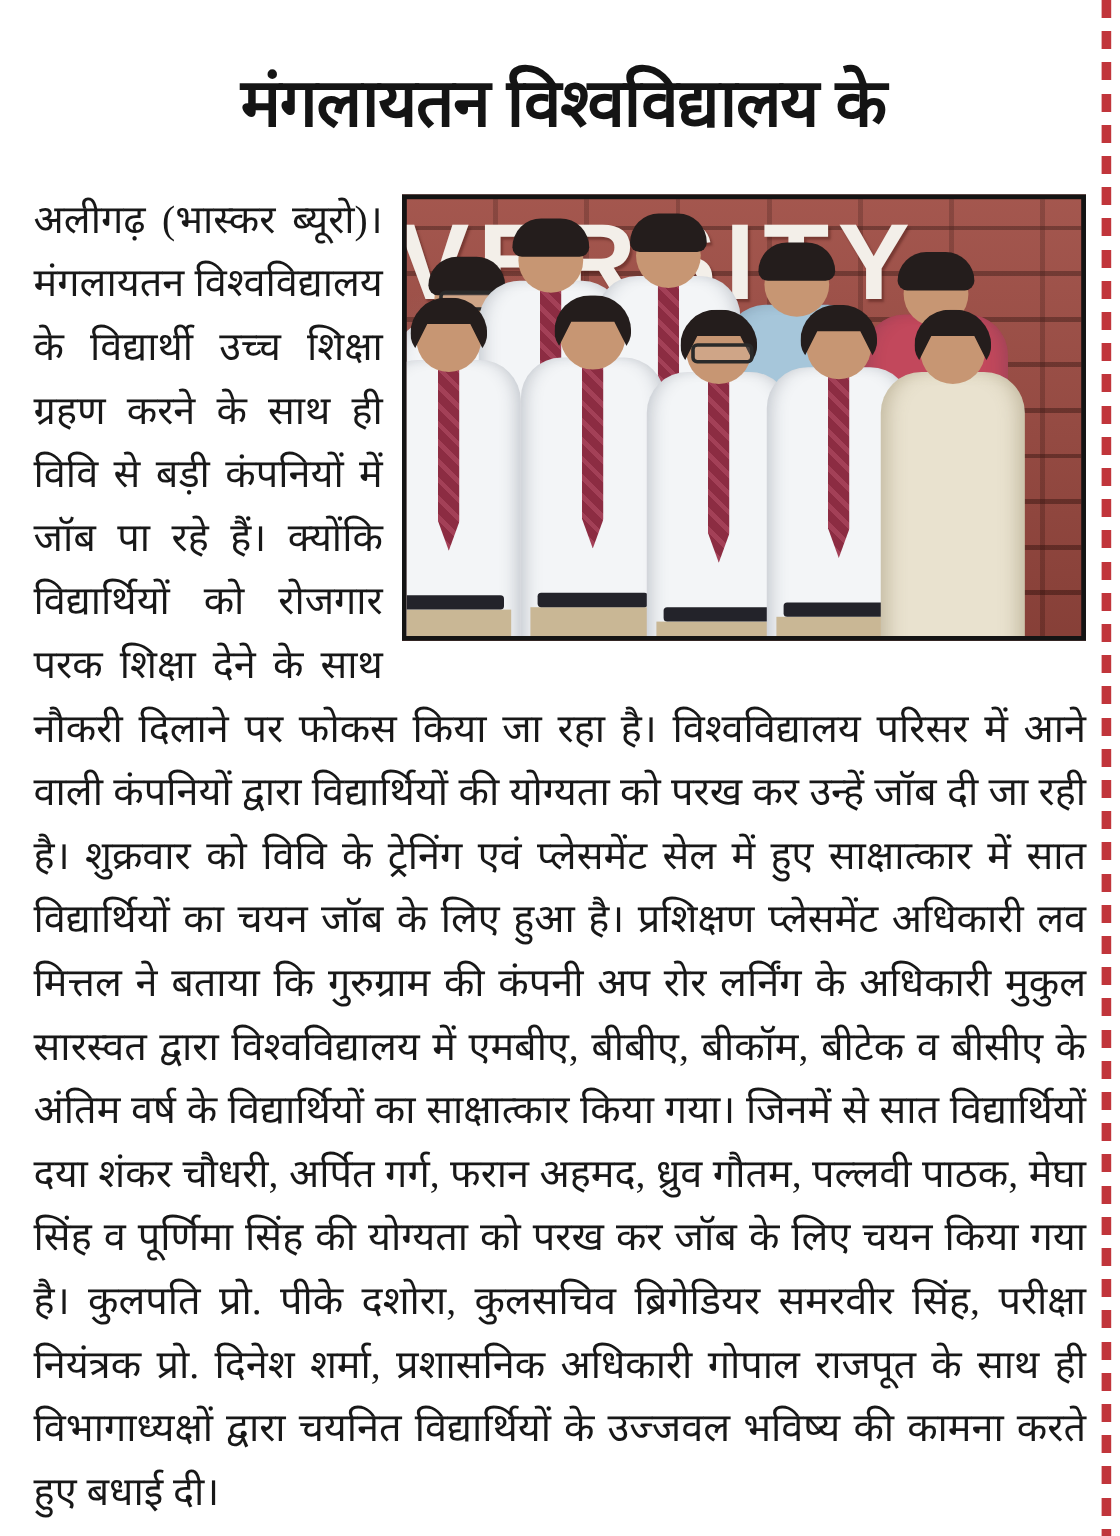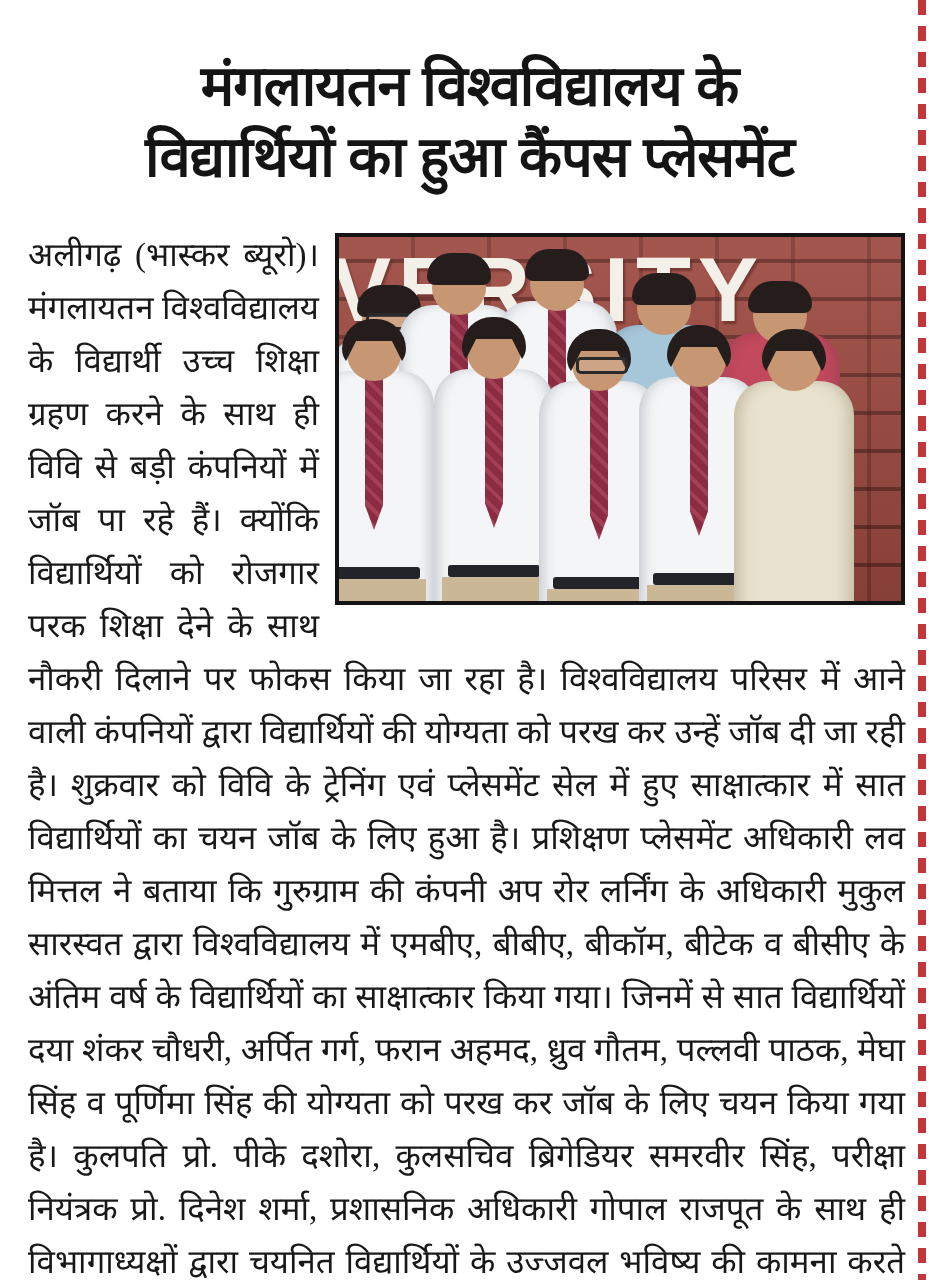--- a/index.html
+++ b/index.html
@@ -169,21 +169,20 @@
     background: rgba(255,255,255,0.15);
   }
 </style>
 </head>
 <body>
 
 <div class="dashed-divider"></div>
 
 <h1 class="headline">
   <div>मंगलायतन विश्वविद्यालय के</div>
-  <div>विद्यार्थियों का हुआ कैंपस प्लेसमेंट</div>
 </h1>
 
 <div class="article">
 
   <figure class="photo">
     <div class="wall-text">VERSITY</div>
 
     <div class="person" style="left:-10px; top:56px; z-index:1">
       <div class="torso"></div>
         <div class="face"></div>

